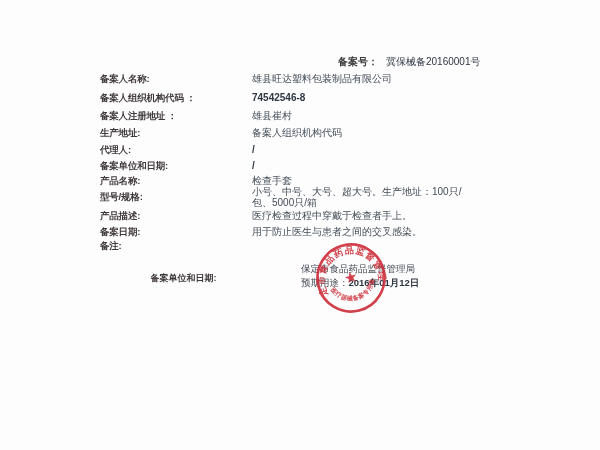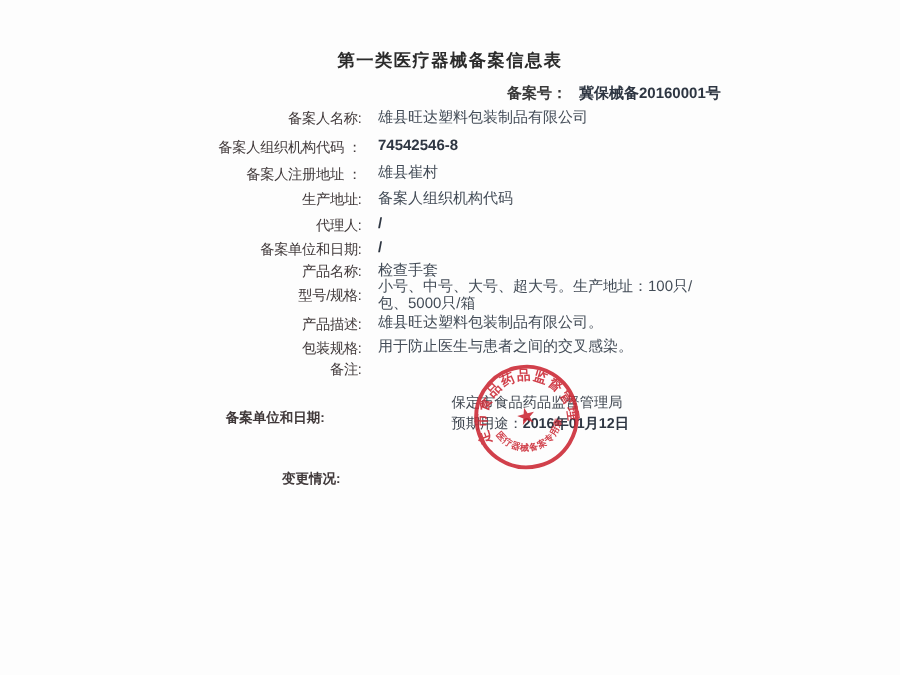--- a/index.html
+++ b/index.html
@@ -8,25 +8,25 @@
     font-family:"Liberation Sans",sans-serif;
     -webkit-font-smoothing:antialiased;
   }
   .doc{position:relative;width:600px;height:450px;}
   .title{
     position:absolute;top:33px;left:0;width:600px;text-align:center;
     font-size:11.5px;font-weight:bold;color:#2b2b2b;letter-spacing:1px;
   }
   .filing-no{position:absolute;top:55px;left:338px;font-size:10px;color:#3a3a3a;}
   .filing-no .lbl{font-weight:bold;color:#3a3a3a;margin-right:8px;}
-  .filing-no .val{font-weight:bold;color:#2e3642;text-align:center;}
+  .filing-no .val{font-weight:normal;color:#2e3642;text-align:center;}
   .row{position:absolute;left:0;width:600px;font-size:9.5px;}
   .row .lab{
-    position:absolute;left:89px;width:152px;text-align:right;
-    font-weight:normal;color:#40393a;letter-spacing:-0.2px;
+    position:absolute;left:100px;width:152px;
+    font-weight:bold;color:#40393a;letter-spacing:-0.2px;
   }
   .row .val{
     position:absolute;left:252px;width:218px;color:#434c57;
     font-size:10px;line-height:11px;
   }
   .val.bold{font-weight:bold;color:#2e3642;}
   .r0{top:73px}.r1{top:92px}.r2{top:110px}.r3{top:127px}.r4{top:144px}
   .r5{top:160px}.r6{top:175px}.r7{top:186px}.r8{top:210px}.r9{top:226px}
   .r10{top:240px}
   .r7 .lab{top:5px;}
@@ -43,21 +43,20 @@
   .stamp{
     position:absolute;left:314px;top:241px;width:74px;height:74px;
     transform:rotate(-14deg);opacity:0.88;pointer-events:none;
   }
 </style>
 </head>
 <body>
 
 <div class="doc">
 
-  <div class="title">第一类医疗器械备案信息表</div>
 
   <div class="filing-no">
     <span class="lbl">备案号：</span><span class="val">冀保械备20160001号</span>
   </div>
 
   <div class="row r0">
     <span class="lab">备案人名称:</span>
     <span class="val">雄县旺达塑料包装制品有限公司</span>
   </div>
   <div class="row r1">
@@ -83,41 +82,40 @@
   <div class="row r6">
     <span class="lab">产品名称:</span>
     <span class="val">检查手套</span>
   </div>
   <div class="row r7">
     <span class="lab">型号/规格:</span>
     <span class="val">小号、中号、大号、超大号。生产地址：100只/包、5000只/箱</span>
   </div>
   <div class="row r8">
     <span class="lab">产品描述:</span>
-    <span class="val">雄县旺达塑料包装制品有限公司。</span>
+    <span class="val">医疗检查过程中穿戴于检查者手上。</span>
   </div>
   <div class="row r9">
-    <span class="lab">包装规格:</span>
+    <span class="lab">备案日期:</span>
     <span class="val">用于防止医生与患者之间的交叉感染。</span>
   </div>
   <div class="row r10">
     <span class="lab">备注:</span>
     <span class="val"></span>
   </div>
 
   <div class="filing-unit-label">备案单位和日期:</div>
 
   <div class="filing-unit-value">
     <div>保定市食品药品监督管理局</div>
     <div>
       <span>预期用途：</span><span class="date-num">2016年01月12日</span>
     </div>
   </div>
 
-  <div class="change-label">变更情况:</div>
 
   <div class="stamp">
     <svg width="74" height="74" viewBox="0 0 74 74">
       <circle cx="37" cy="37" r="33.5" fill="none" stroke-width="2.6" stroke="#cb2733"></circle>
       <defs>
         <path id="arcTop" d="M 10.5 47 A 27.5 27.5 0 1 1 63.5 47" fill="none"></path>
         <path id="arcBot" d="M 15 45 A 24 24 0 0 0 59 45" fill="none"></path>
       </defs>
       <text font-size="9" font-weight="bold" letter-spacing="1.2" fill="#cb2733">
         <textPath href="#arcTop" startOffset="50%" text-anchor="middle">保定市食品药品监督管理局</textPath>

